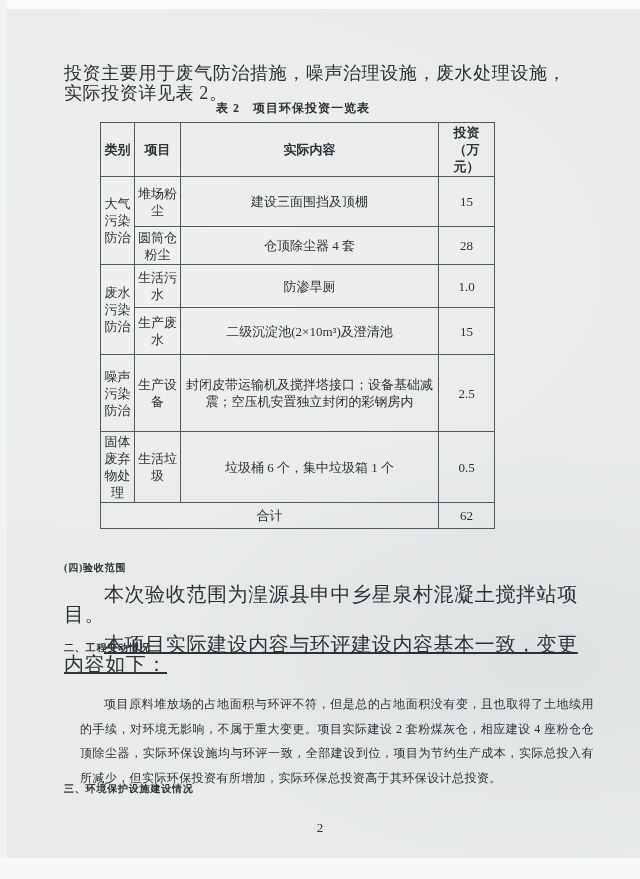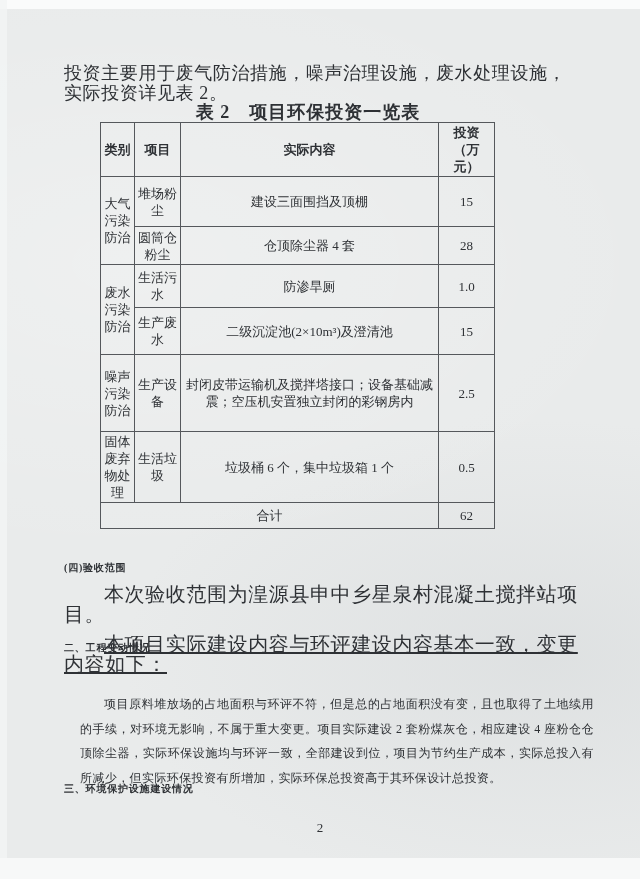--- a/index.html
+++ b/index.html
@@ -13,22 +13,22 @@
     color:#2e3135;
   }
   .edge-top{position:absolute;left:0;top:0;width:640px;height:9px;background:#fafbfb;}
   .edge-left{position:absolute;left:0;top:0;width:7px;height:879px;background:#f3f5f5;opacity:.8;}
   .edge-bottom{position:absolute;left:0;top:858px;width:640px;height:21px;background:#f7f8f8;}
   .intro{
     position:absolute;left:64px;top:63px;width:514px;
     font-size:18px;letter-spacing:0.6px;line-height:20px;
   }
   .tbl-title{
-    position:absolute;left:111px;top:100px;width:394px;
-    text-align:center;font-size:18px;font-weight:bold;letter-spacing:1px;
+    position:absolute;left:96px;top:100px;width:394px;
+    text-align:center;font-size:12px;font-weight:bold;letter-spacing:1px;
   }
   table.inv{
     position:absolute;left:100px;top:122px;width:394px;
     border-collapse:collapse;table-layout:fixed;
     font-size:13px;line-height:17px;
   }
   table.inv td,table.inv th{
     border:1px solid #55585c;text-align:center;vertical-align:middle;
     padding:1px 3px;font-weight:normal;word-break:break-all;
   }

